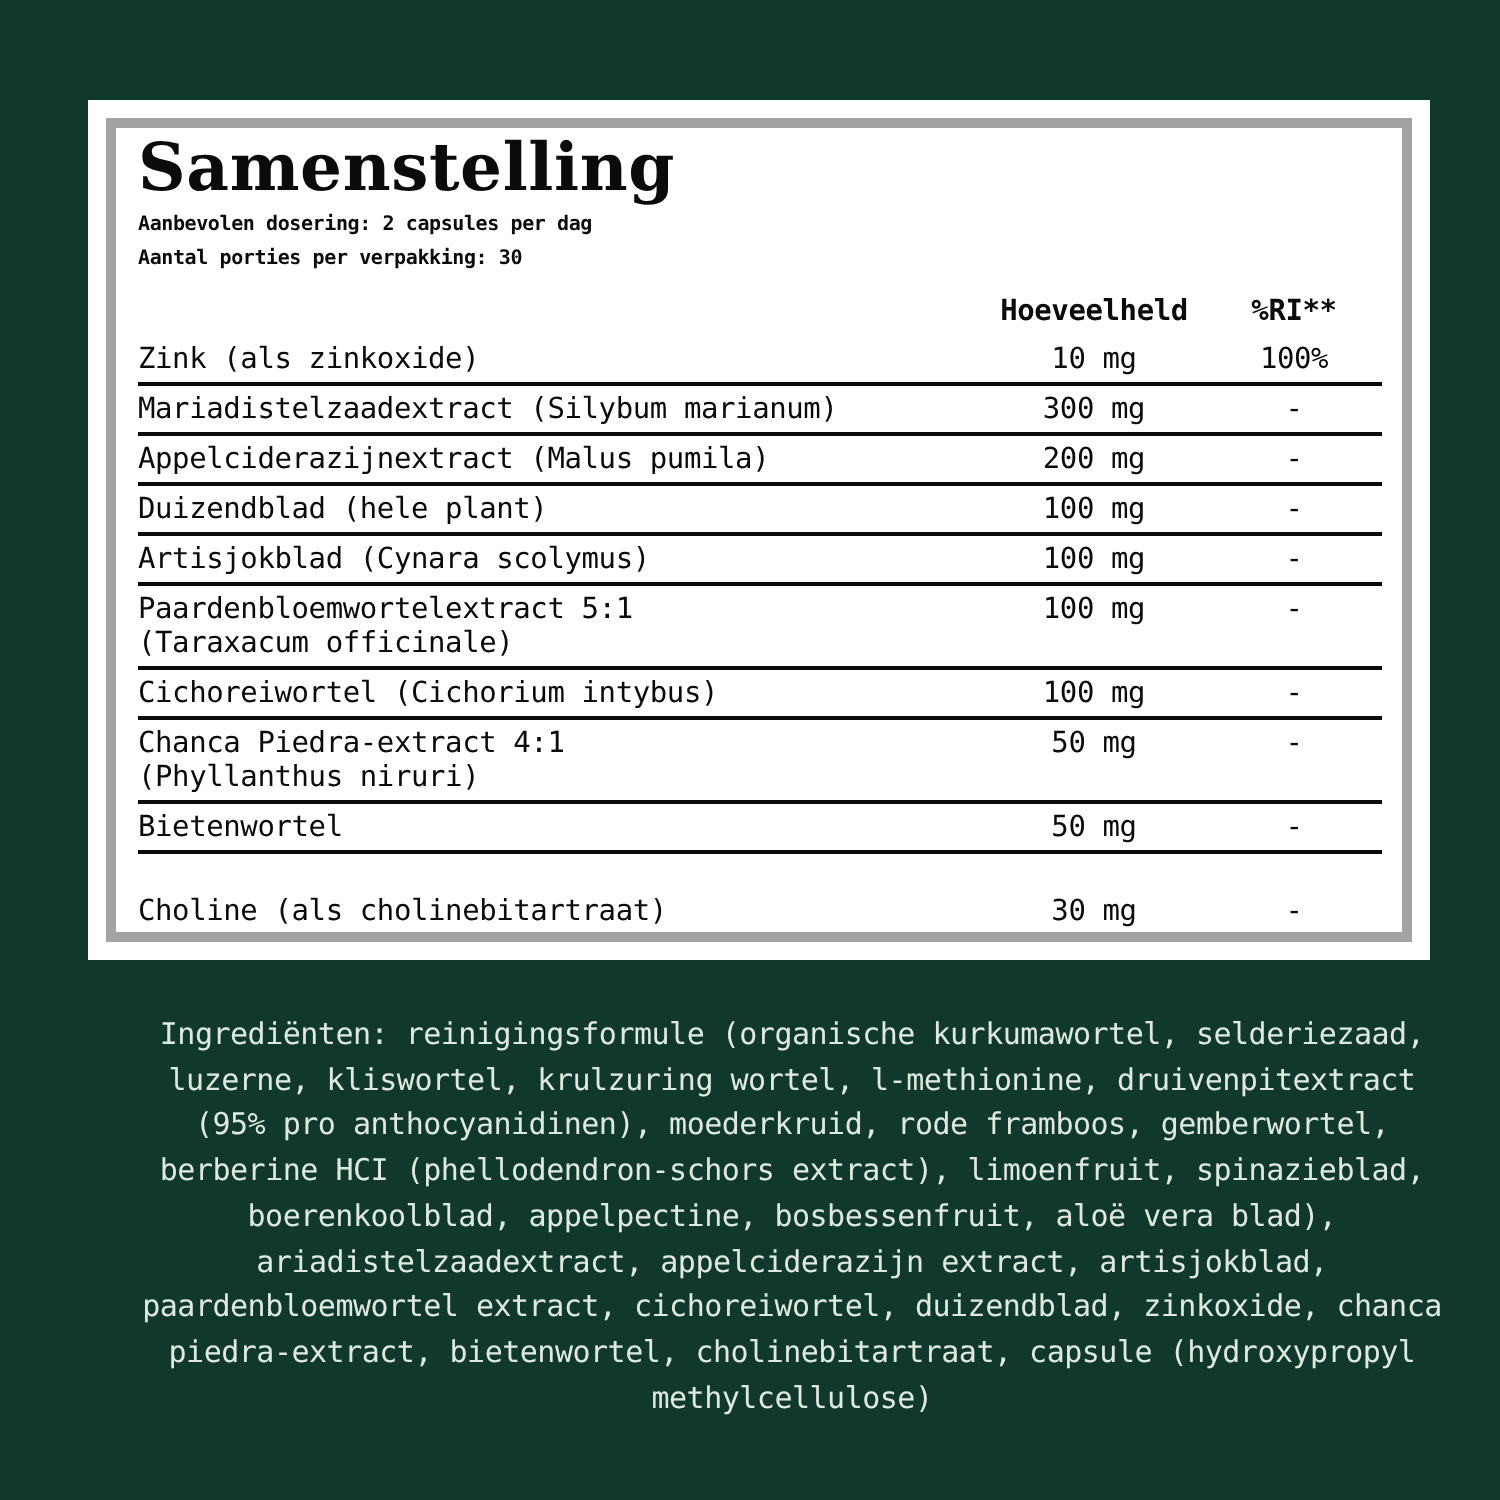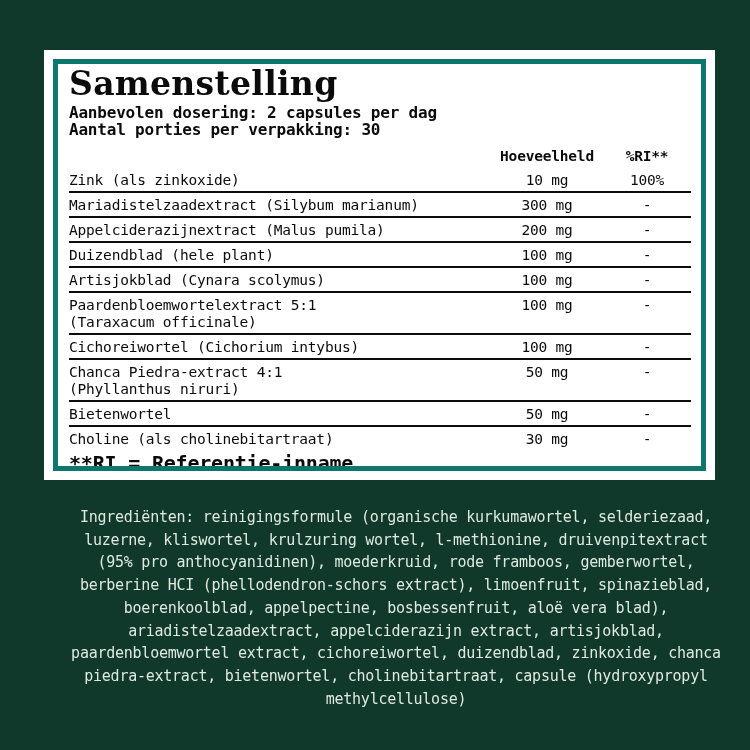--- a/index.html
+++ b/index.html
@@ -16,35 +16,35 @@
   .panel{
     position:absolute;left:44px;top:50px;
     width:671px;height:430px;
     background:#FFFFFF;
     box-sizing:border-box;
     padding:9px;
   }
   .panel-border{
     box-sizing:border-box;
     width:100%;height:100%;
-    border:5px solid #0f766e;
+    border:5px solid #a3a3a3;
     padding:3px 10px 2px 11px;
     display:flex;flex-direction:column;
     color:#0B0B0B;
     overflow:hidden;
   }
   .title{
     font-family:"DejaVu Serif","Liberation Serif",serif;
     font-weight:bold;
     font-size:33px;line-height:34px;
     letter-spacing:0.3px;
     margin:0 0 3px 0;
   }
   .dosing{
-    font-size:16px;line-height:17px;
+    font-size:10px;line-height:17px;
     font-weight:bold;
     letter-spacing:-0.2px;
   }
   .bar{background:#0B0B0B;width:100%;}
   .bar-thick{height:9px;margin-top:6px;}
   .bar-mid{height:5px;}
   .bar-bottom{height:6px;}
 
   .grid-row{
     display:grid;
@@ -54,21 +54,21 @@
     letter-spacing:-0.2px;
   }
   .table-header{
     font-weight:bold;
     padding:4px 0 3px 0;
   }
   .row{
     padding:4px 0 2px 0;
     border-bottom:2px solid #0B0B0B;
   }
-  #rows .row:last-child{border-bottom:none;}
+  #rows .row:last-child{border-bottom:none;margin-top:17px;}
   .cell-name{white-space:pre-line;padding-right:8px;}
   .cell-amount{text-align:center;}
   .cell-ri{text-align:center;}
 
   .footnote{
     font-size:20px;line-height:17px;
     font-weight:bold;
     padding-top:5px;
     letter-spacing:-0.2px;
   }

